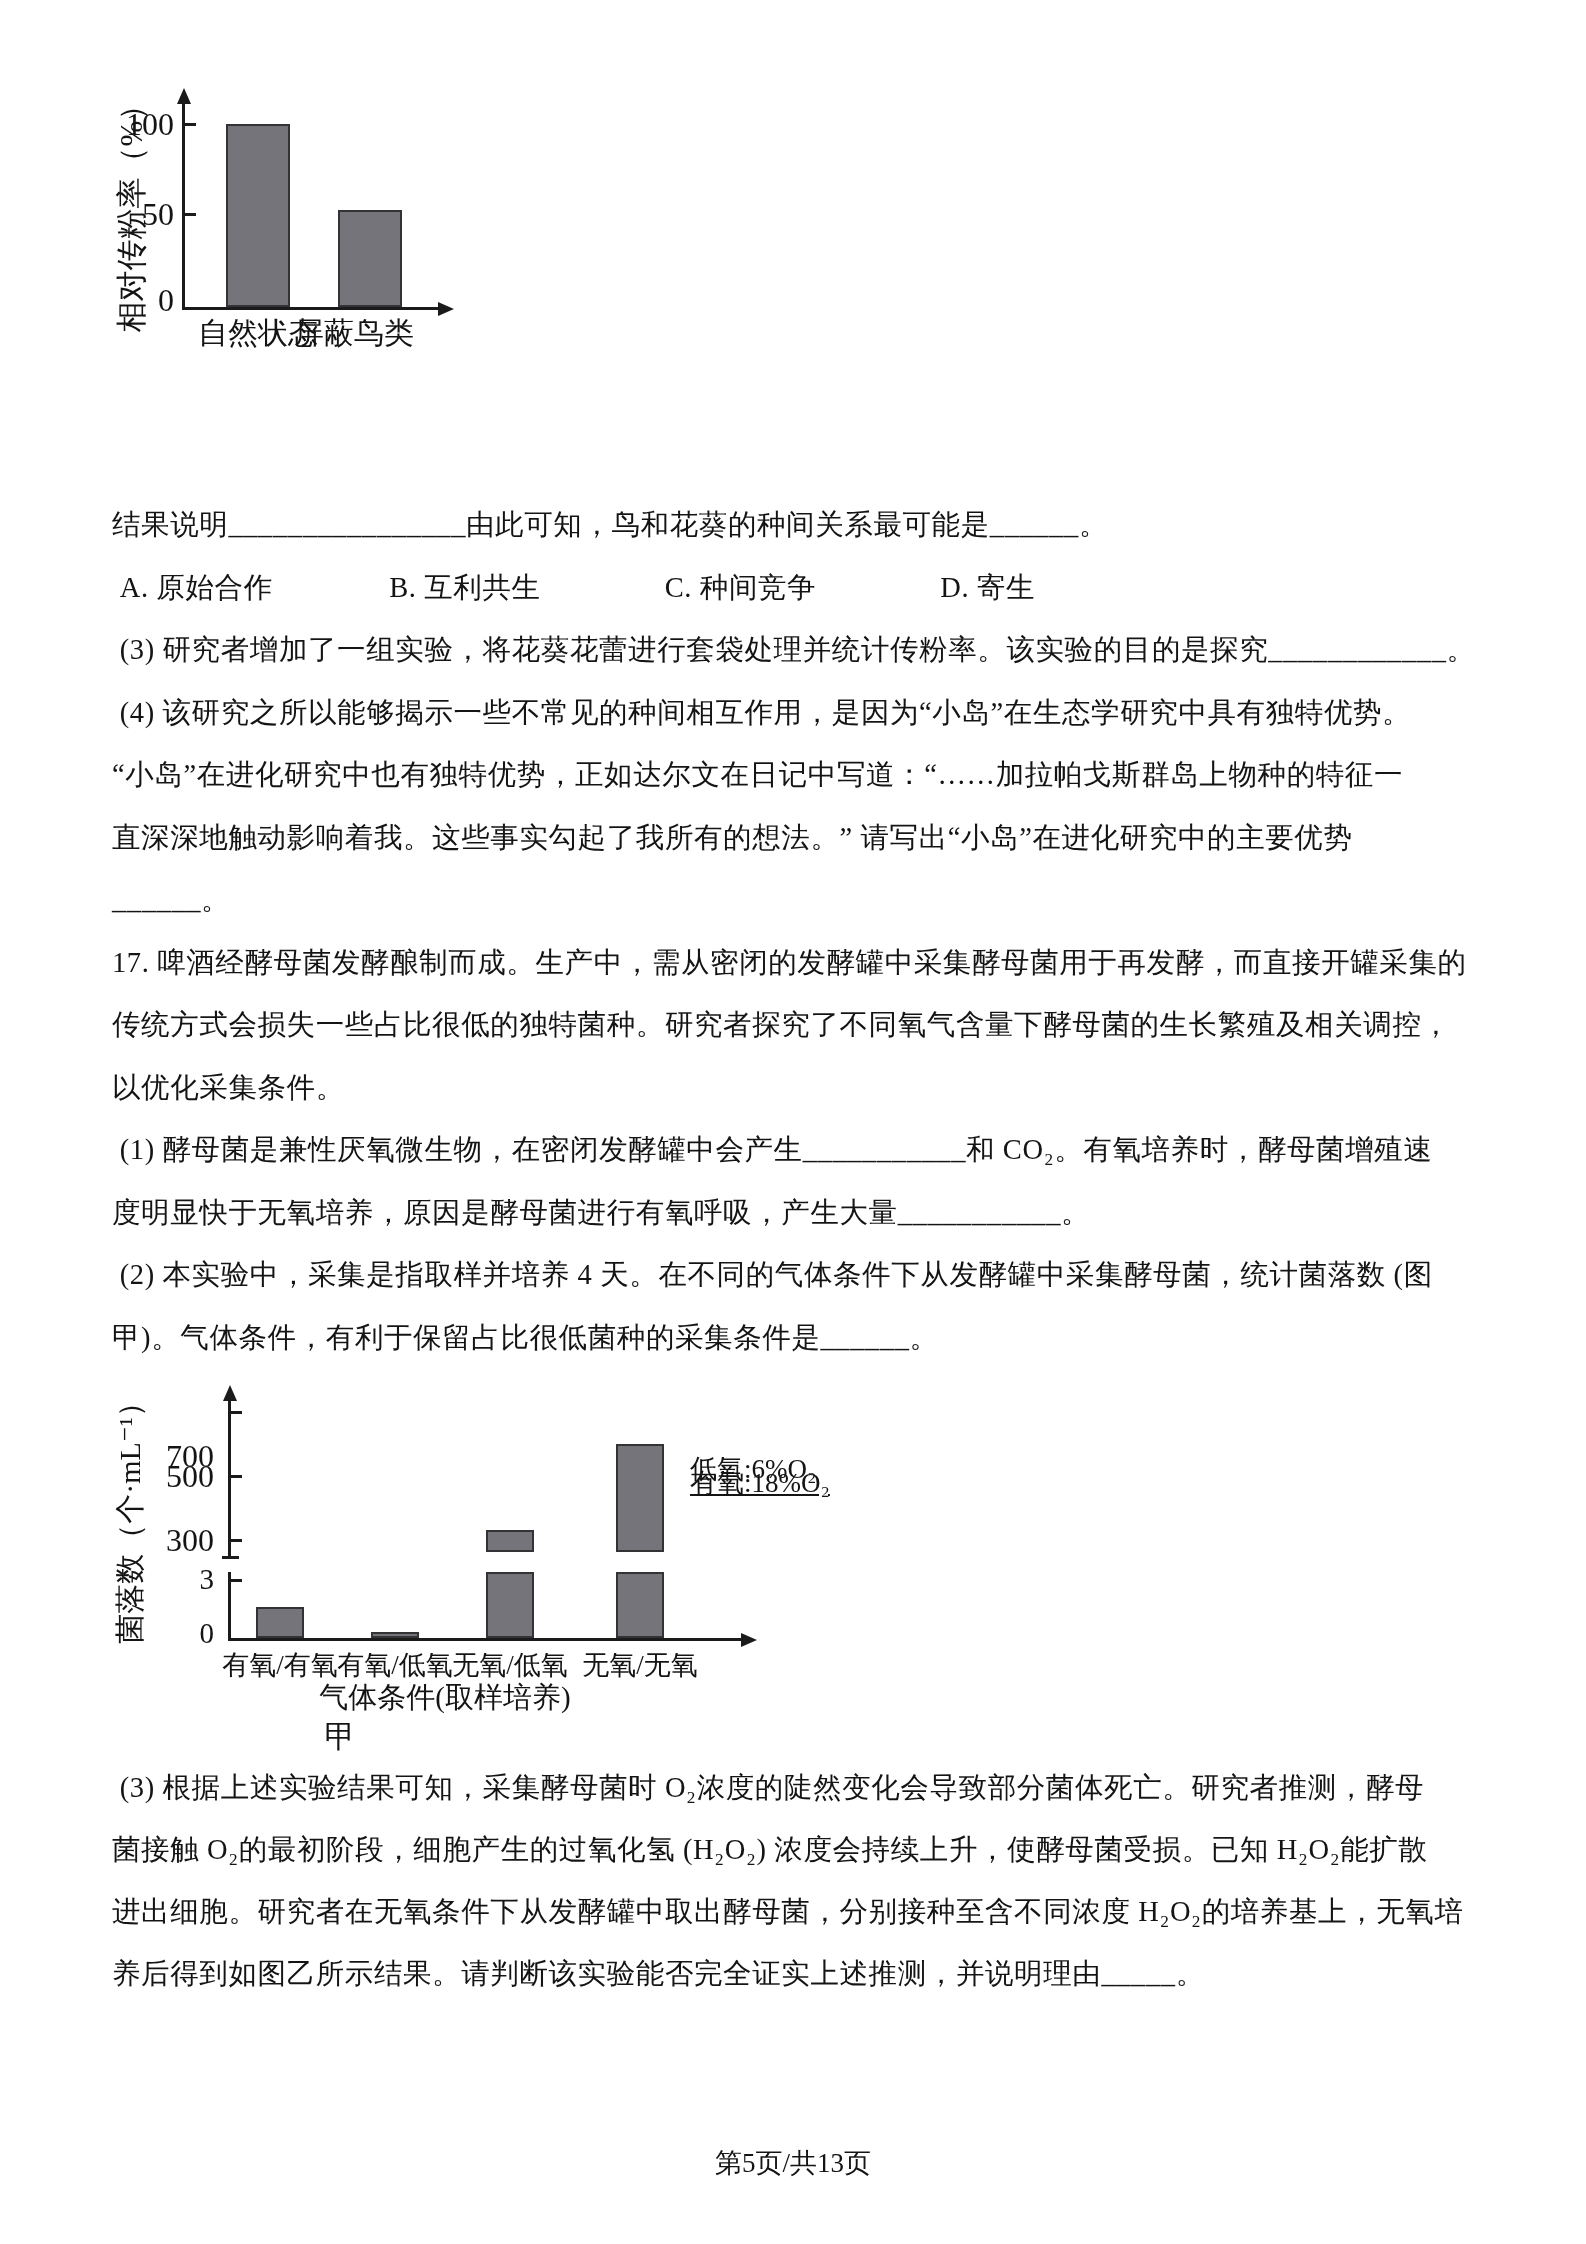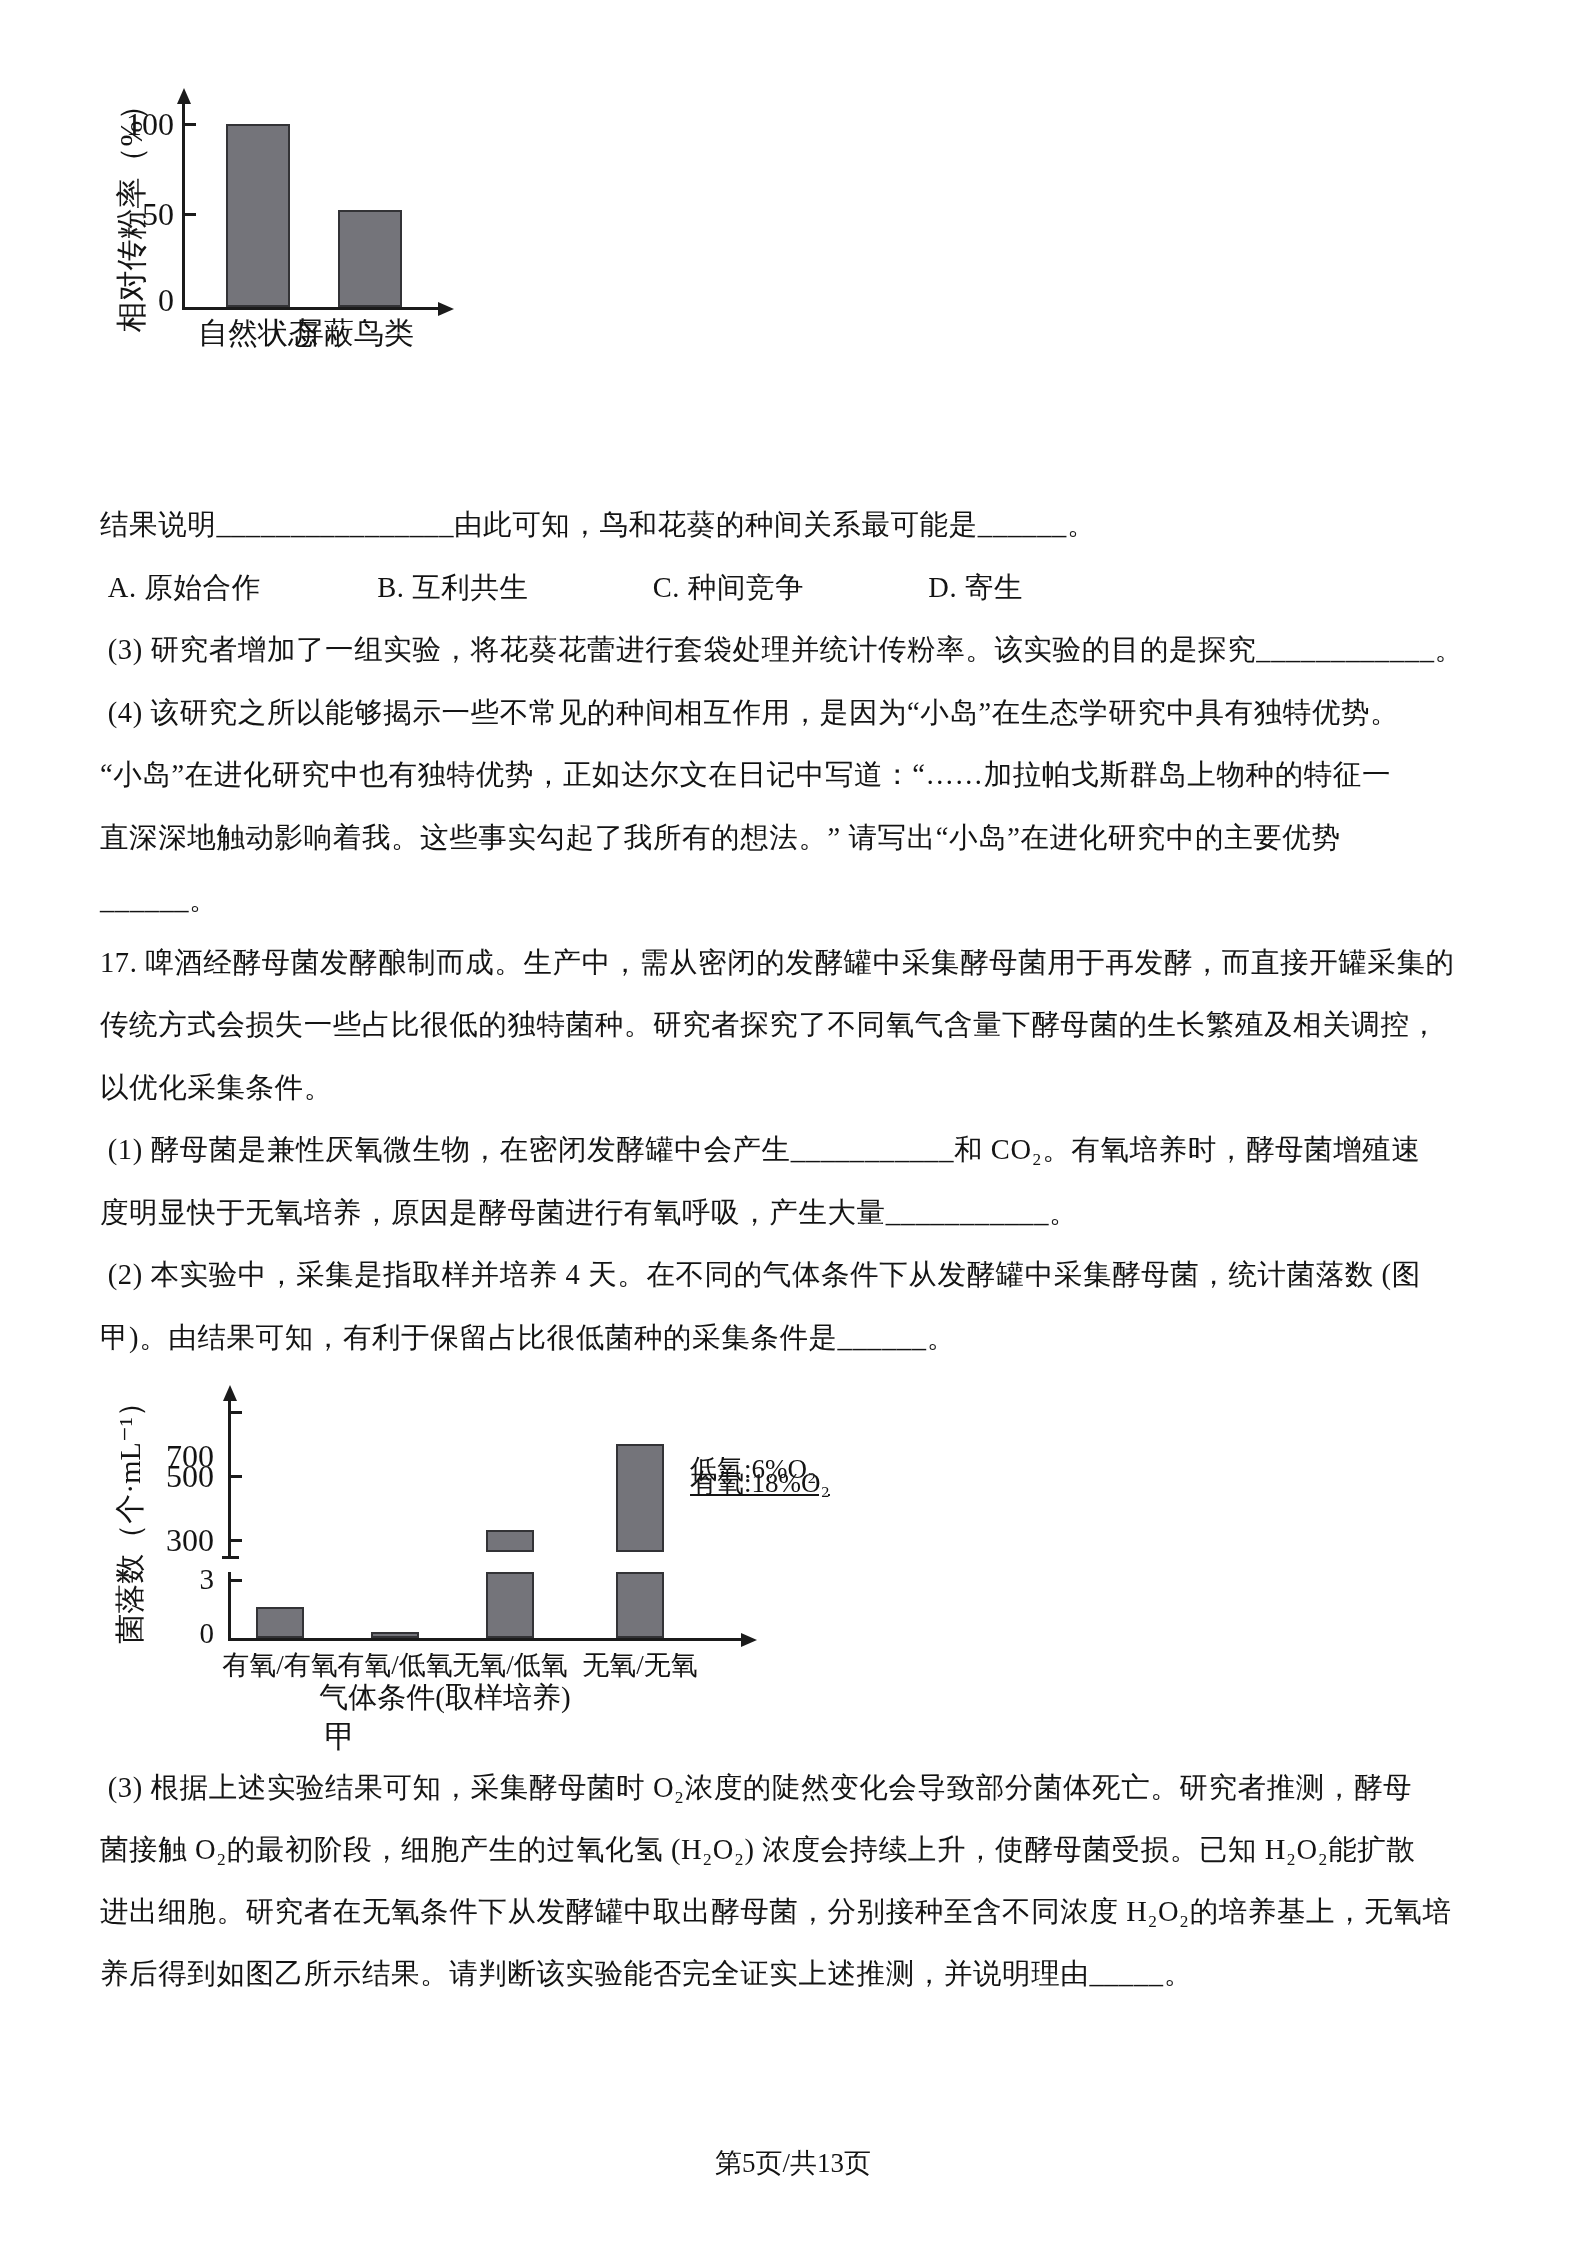--- a/index.html
+++ b/index.html
@@ -6,21 +6,21 @@
   .page{
     position:relative;
     width:1586px;height:2244px;
     margin:0 auto;
     background:#ffffff;
     font-family:"Liberation Serif","DejaVu Serif",serif;
     color:#141414;
     overflow:hidden;
   }
   .line{
-    position:absolute;left:100px;width:1410px;
+    position:absolute;left:112px;width:1410px;
     font-size:28.5px;line-height:40px;
     letter-spacing:0.6px;
     white-space:pre-wrap;
   }
   
   .axis-v{position:absolute;width:3px;background:#1b1b1b;}
   .axis-h{position:absolute;height:3px;background:#1b1b1b;}
   .arrow-up{position:absolute;width:0;height:0;border-left:7px solid transparent;border-right:7px solid transparent;border-bottom:16px solid #1b1b1b;}
   .arrow-right{position:absolute;width:0;height:0;border-top:7px solid transparent;border-bottom:7px solid transparent;border-left:16px solid #1b1b1b;}
   .tick-dash{position:absolute;width:11px;height:3px;background:#1b1b1b;}
@@ -70,21 +70,21 @@
       <div class="line" style="top: 692.5px;"> (4) 该研究之所以能够揭示一些不常见的种间相互作用，是因为“小岛”在生态学研究中具有独特优势。</div>
       <div class="line" style="top: 755px;">“小岛”在进化研究中也有独特优势，正如达尔文在日记中写道：“……加拉帕戈斯群岛上物种的特征一</div>
       <div class="line" style="top: 817.5px;">直深深地触动影响着我。这些事实勾起了我所有的想法。” 请写出“小岛”在进化研究中的主要优势</div>
       <div class="line" style="top: 880px;">______。</div>
       <div class="line" style="top: 942.5px;">17. 啤酒经酵母菌发酵酿制而成。生产中，需从密闭的发酵罐中采集酵母菌用于再发酵，而直接开罐采集的</div>
       <div class="line" style="top: 1005px;">传统方式会损失一些占比很低的独特菌种。研究者探究了不同氧气含量下酵母菌的生长繁殖及相关调控，</div>
       <div class="line" style="top: 1067.5px;">以优化采集条件。</div>
       <div class="line" style="top: 1130px;"> (1) 酵母菌是兼性厌氧微生物，在密闭发酵罐中会产生___________和 CO₂。有氧培养时，酵母菌增殖速</div>
       <div class="line" style="top: 1192.5px;">度明显快于无氧培养，原因是酵母菌进行有氧呼吸，产生大量___________。</div>
       <div class="line" style="top: 1255px;"> (2) 本实验中，采集是指取样并培养 4 天。在不同的气体条件下从发酵罐中采集酵母菌，统计菌落数 (图</div>
-      <div class="line" style="top: 1317.5px;">甲)。由结果可知，有利于保留占比很低菌种的采集条件是______。</div>
+      <div class="line" style="top: 1317.5px;">甲)。气体条件，有利于保留占比很低菌种的采集条件是______。</div>
     </div>
 
   <section id="chart2">
     <div class="ylab-rot" id="c2-ylab" style="left:-40px;top:1495px;width:340px;font-size:30px;">菌落数（个·mL⁻¹）</div>
     <div class="arrow-up" style="left:222.5px;top:1385px;"></div>
     <div class="axis-v" style="left:228px;top:1398px;height:160px;"></div>
     <div class="tick-dash" style="left:222px;top:1556px;width:17px;"></div>
     <div class="axis-v" style="left:228px;top:1572px;height:66px;"></div>
     <div class="axis-h" style="left:228px;top:1638px;width:515px;"></div>
     <div class="arrow-right" style="left:741px;top:1632.5px;"></div>

